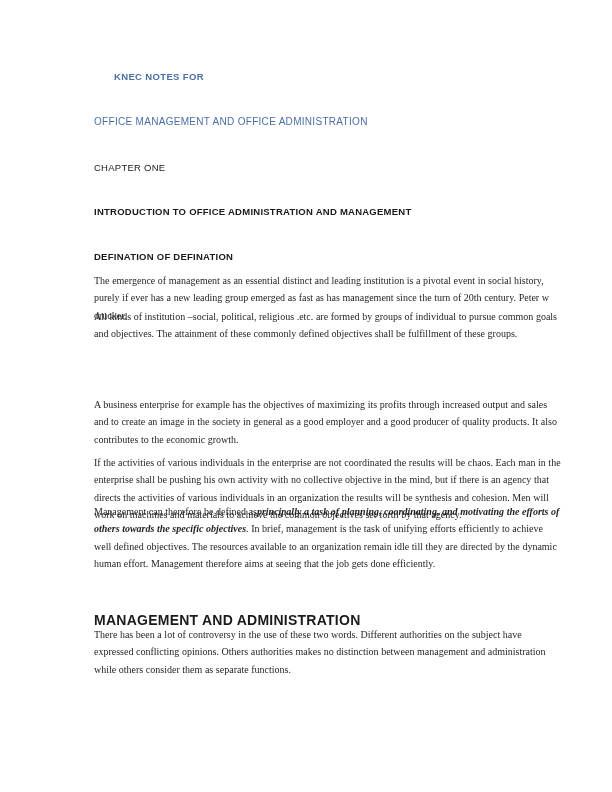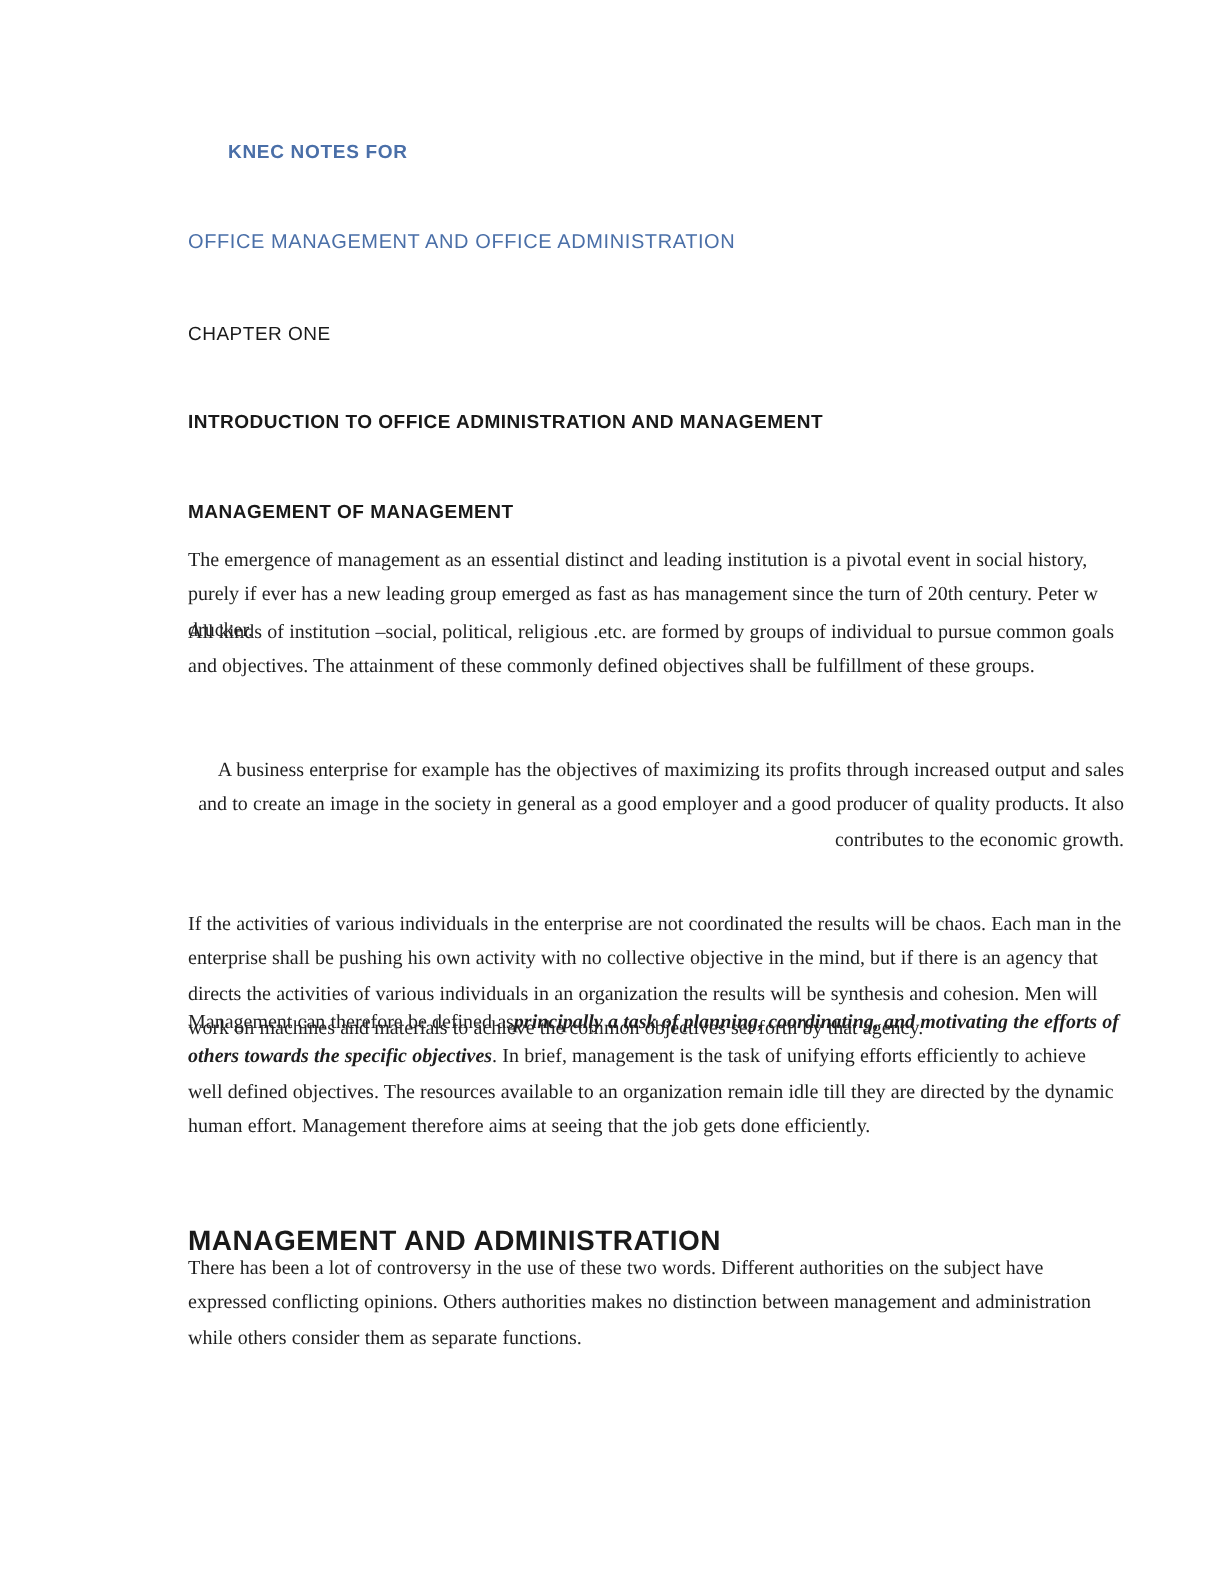--- a/index.html
+++ b/index.html
@@ -115,21 +115,21 @@
     line-height: 17.4px;
     color: #1f1f1f;
     margin: 0;
     text-align: left;
     word-spacing: 0.1px;
     font-family: Liberation Serif, serif;
   }
 
   .p1 { top: 272px; }
   .p2 { top: 308px; }
-  .p3 { top: 377px; text-align: right; }
+  .p3 { top: 396px; }
   .p4 { top: 454px; }
   .p5 { top: 503px; }
   .p6 { top: 626px; }
 
   .bi {
     font-weight: bold;
     font-style: italic;
   }
 </style>
 </head>
@@ -139,21 +139,21 @@
   <div class="content">
 
     <div class="title-sub">KNEC NOTES FOR</div>
 
     <div class="title-main">OFFICE MANAGEMENT AND OFFICE ADMINISTRATION</div>
 
     <div class="h-chapter">CHAPTER ONE</div>
 
     <div class="h-intro">INTRODUCTION TO OFFICE ADMINISTRATION AND MANAGEMENT</div>
 
-    <div class="h-defination">MANAGEMENT OF MANAGEMENT</div>
+    <div class="h-defination">DEFINATION OF DEFINATION</div>
 
     <p class="para p1">The emergence of management as an essential distinct and leading institution is a pivotal event in social history, purely if ever has a new leading   group emerged as fast as has management since the turn of 20th century. Peter w drucker.</p>
 
     <p class="para p2">All kinds of institution –social, political, religious .etc. are formed by groups of individual to pursue common goals and objectives. The attainment of these commonly defined objectives shall be fulfillment of these  groups.</p>
 
     <p class="para p3">A business enterprise for example has the objectives of maximizing its profits through increased output and sales and to create an image in the society in general as a good employer and a good producer of quality products. It also contributes to the economic growth.</p>
 
     <p class="para p4">If the activities of various individuals in the enterprise are not coordinated the results will be chaos. Each man in the enterprise shall be pushing his own  activity  with no collective objective in the mind, but if there is an agency that directs the activities of various individuals in an organization the results will be synthesis and cohesion. Men will work on machines and materials to achieve the common objectives set forth by that agency.</p>
 
     <p class="para p5"><span>Management can therefore be defined as</span><span class="bi">principally a task of planning, coordinating, and motivating the efforts of others towards the specific objectives</span><span>. In brief, management is the task of unifying efforts efficiently to achieve well defined objectives. The resources available to an organization remain idle till they are directed by the dynamic human effort. Management therefore aims at seeing that the job gets done efficiently.</span></p>

